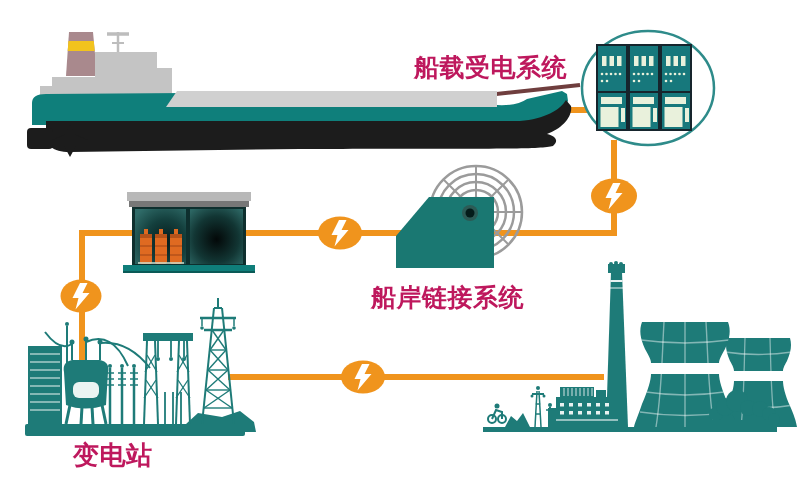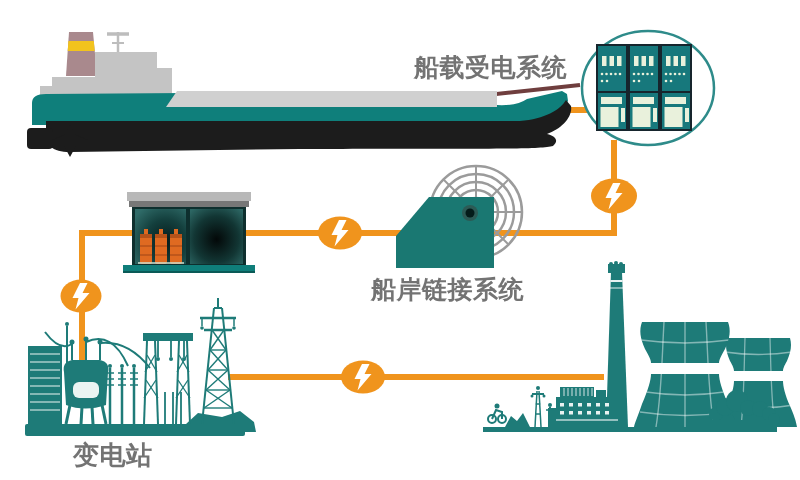--- a/index.html
+++ b/index.html
@@ -2,21 +2,21 @@
 <html><head>
 <meta charset="utf-8">
 <style>
   html,body{margin:0;padding:0;background:#ffffff;}
   #stage{
     position:relative;width:800px;height:480px;background:#ffffff;overflow:hidden;
     font-family:"Liberation Sans","DejaVu Sans",sans-serif;
   }
   #stage svg{position:absolute;left:0;top:0;}
   .lbl{
-    position:absolute;color:#737373;font-weight:600;letter-spacing:0.5px;
+    position:absolute;color:#be185d;font-weight:600;letter-spacing:0.5px;
     font-size:25px;line-height:27px;white-space:nowrap;
   }
   .lbl.small{font-size:26px;}
 </style>
 </head>
 <body>
 
 <div id="stage">
 
 <svg width="800" height="480" viewBox="0 0 800 480">
@@ -426,16 +426,16 @@
     <ellipse rx="20.5" ry="16.5" fill="#F0941D"></ellipse>
     <path d="M-1,-13 L-8.5,2 L-2.5,2 L-5.5,13.5 L8.5,-3 L1.5,-3 L6.5,-13 Z" fill="#FFFFFF"></path>
   </g>
   <g transform="translate(363,377)">
     <ellipse rx="22" ry="16.5" fill="#F0941D"></ellipse>
     <path d="M-1,-13 L-8.5,2 L-2.5,2 L-5.5,13.5 L8.5,-3 L1.5,-3 L6.5,-13 Z" fill="#FFFFFF"></path>
   </g>
 </svg>
 
   <div class="lbl" style="left:414px;top:54px;">船载受电系统</div>
-  <div class="lbl" style="left:371px;top:276px;">船岸链接系统</div>
+  <div class="lbl" style="left:371px;top:284px;">船岸链接系统</div>
   <div class="lbl small" style="left:73px;top:442px;">变电站</div>
 
 </div>
 
 </body></html>

